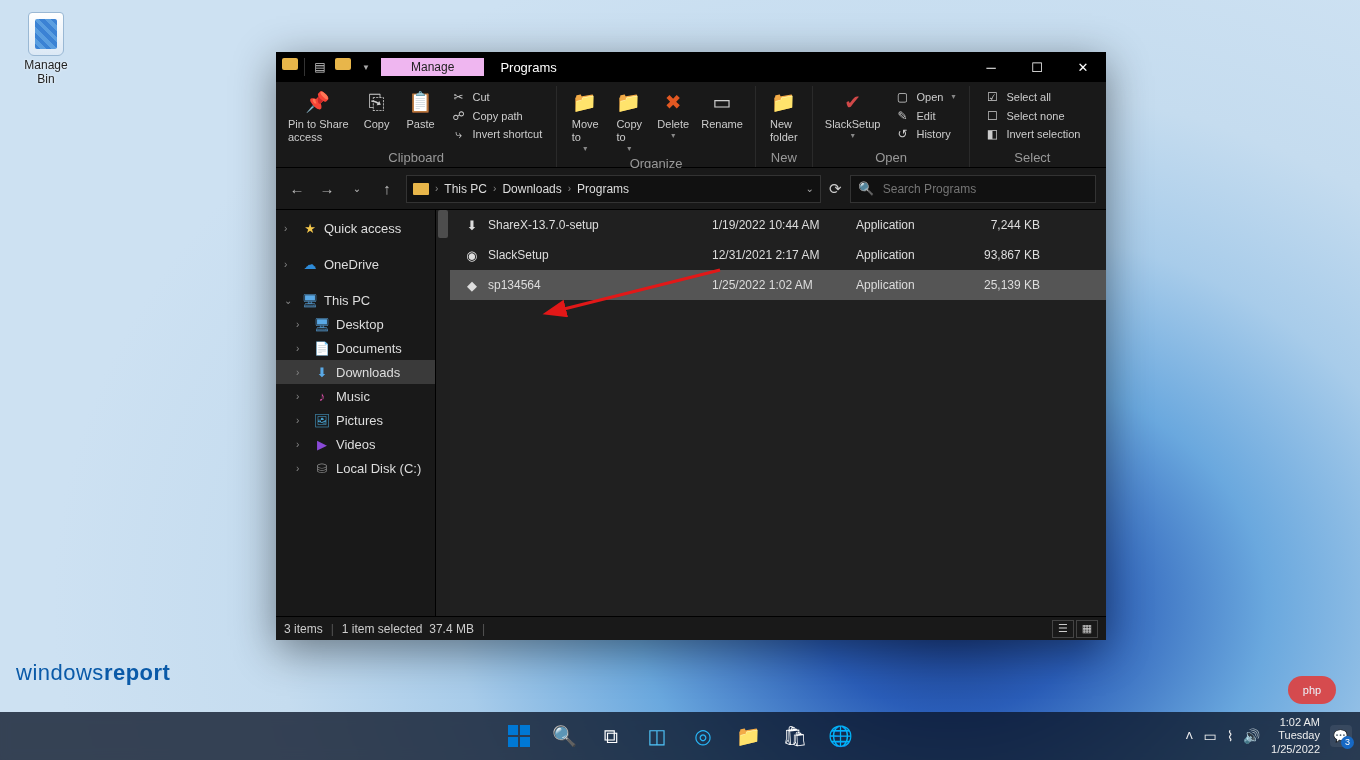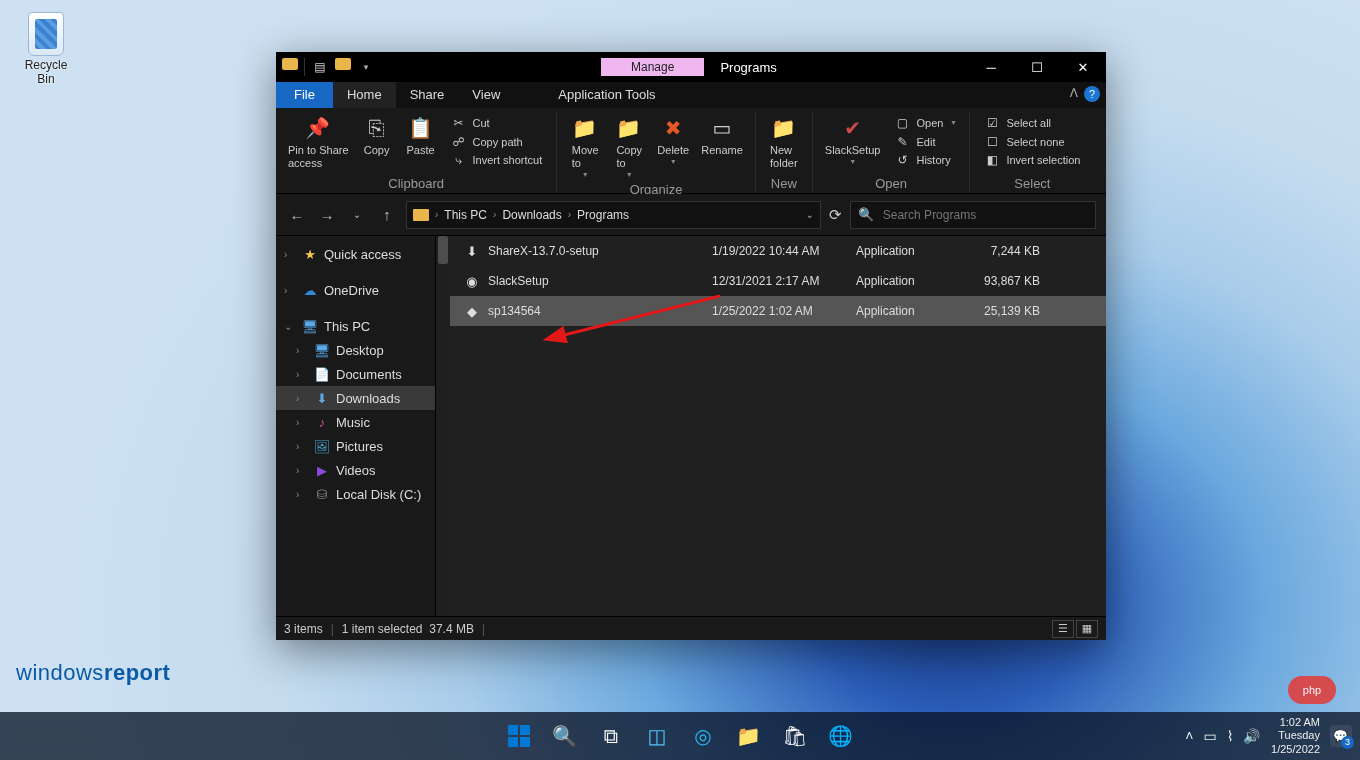--- a/index.html
+++ b/index.html
@@ -16,21 +16,21 @@
 .watermark b { font-weight:600; }
 .php-badge { position:absolute; right:24px; bottom:56px; width:48px; height:28px; background:#e53935; border-radius:14px; color:#fff; font-size:11px; line-height:28px; text-align:center; opacity:.85;}
 
 
 .window { position:absolute; top:52px; left:276px; width:830px; height:588px; background:#191919; box-shadow:0 10px 40px rgba(0,0,0,.45); color:#e6e6e6; font-size:13px; display:flex; flex-direction:column;}
 .titlebar { height:30px; background:#000; display:flex; align-items:center; }
 .title-icons { display:flex; gap:6px; padding:0 6px; }
 .ti { width:18px; height:18px; display:flex; align-items:center; justify-content:center; font-size:12px;}
 .ti.folder { background:#e8b64a; border-radius:2px; width:16px; height:12px;}
 .ti.sep { width:1px; height:18px; background:#333;}
-.title-mgr { margin-left:220px; display:flex; flex-direction:column; align-items:center;}
+.title-mgr { display:flex; flex-direction:column; align-items:center;}
 .mgr-tab { background:#efb6f0; color:#222; font-size:12px; padding:2px 30px; }
 .title-text { margin-left:16px; color:#fff; font-size:13px; }
 .win-controls { margin-left:auto; display:flex; }
 .wc { width:46px; height:30px; display:flex; align-items:center; justify-content:center; color:#fff; }
 
 .menubar { height:26px; background:#111; display:flex; align-items:stretch; position:relative;}
 .menubar .mb { padding:0 14px; line-height:26px; font-size:13px; color:#ddd; cursor:pointer;}
 .menubar .mb.file { background:#1668c4; color:#fff; padding:0 18px;}
 .menubar .mb.active { background:#222; }
 .menubar .apptool { margin-left:30px; }
@@ -98,21 +98,21 @@
 .tray .ticon2 { font-size:14px; cursor:pointer;}
 .clock { text-align:right; line-height:1.2; font-size:11px;}
 .notif { width:22px; height:22px; border-radius:4px; background:rgba(255,255,255,.08); display:flex; align-items:center; justify-content:center; position:relative;}
 .notif .badge { position:absolute; bottom:-2px; right:-2px; background:#1668c4; color:#fff; font-size:9px; width:13px; height:13px; border-radius:50%; text-align:center; line-height:13px;}
 </style>
 </head>
 <body>
 
 <div class="desktop-icon">
   <div class="bin"></div>
-  <div class="lbl">Recycle Bin</div>
+  <div class="lbl">Manage Bin</div>
 </div>
 <div class="watermark"><span>windows</span><b>report</b></div>
 <div class="php-badge">php</div>
 
 <div class="window">
   <div class="titlebar">
     <div class="title-icons">
       <span class="ti folder"></span>
       <span class="ti sep"></span>
       <span class="ti" style="color:#ccc">▤</span>
@@ -123,29 +123,20 @@
       <div class="mgr-tab">Manage</div>
     </div>
     <div class="title-text">Programs</div>
     <div class="win-controls">
       <div class="wc">─</div>
       <div class="wc">☐</div>
       <div class="wc close">✕</div>
     </div>
   </div>
 
-  <div class="menubar">
-    <div class="mb file">File</div>
-    <div class="mb active">Home</div>
-    <div class="mb">Share</div>
-    <div class="mb">View</div>
-    <div class="mb apptool">Application Tools</div>
-    <span class="collapse">ᐱ</span>
-    <span class="help">?</span>
-  </div>
 
   <div class="ribbon">
     <div class="rgroup">
       <div class="items">
         <div class="rbtn">
             <span class="ricon">📌</span>
             <span style="white-space:pre">Pin to Share
 access</span>
           </div>
         <div class="rbtn">

